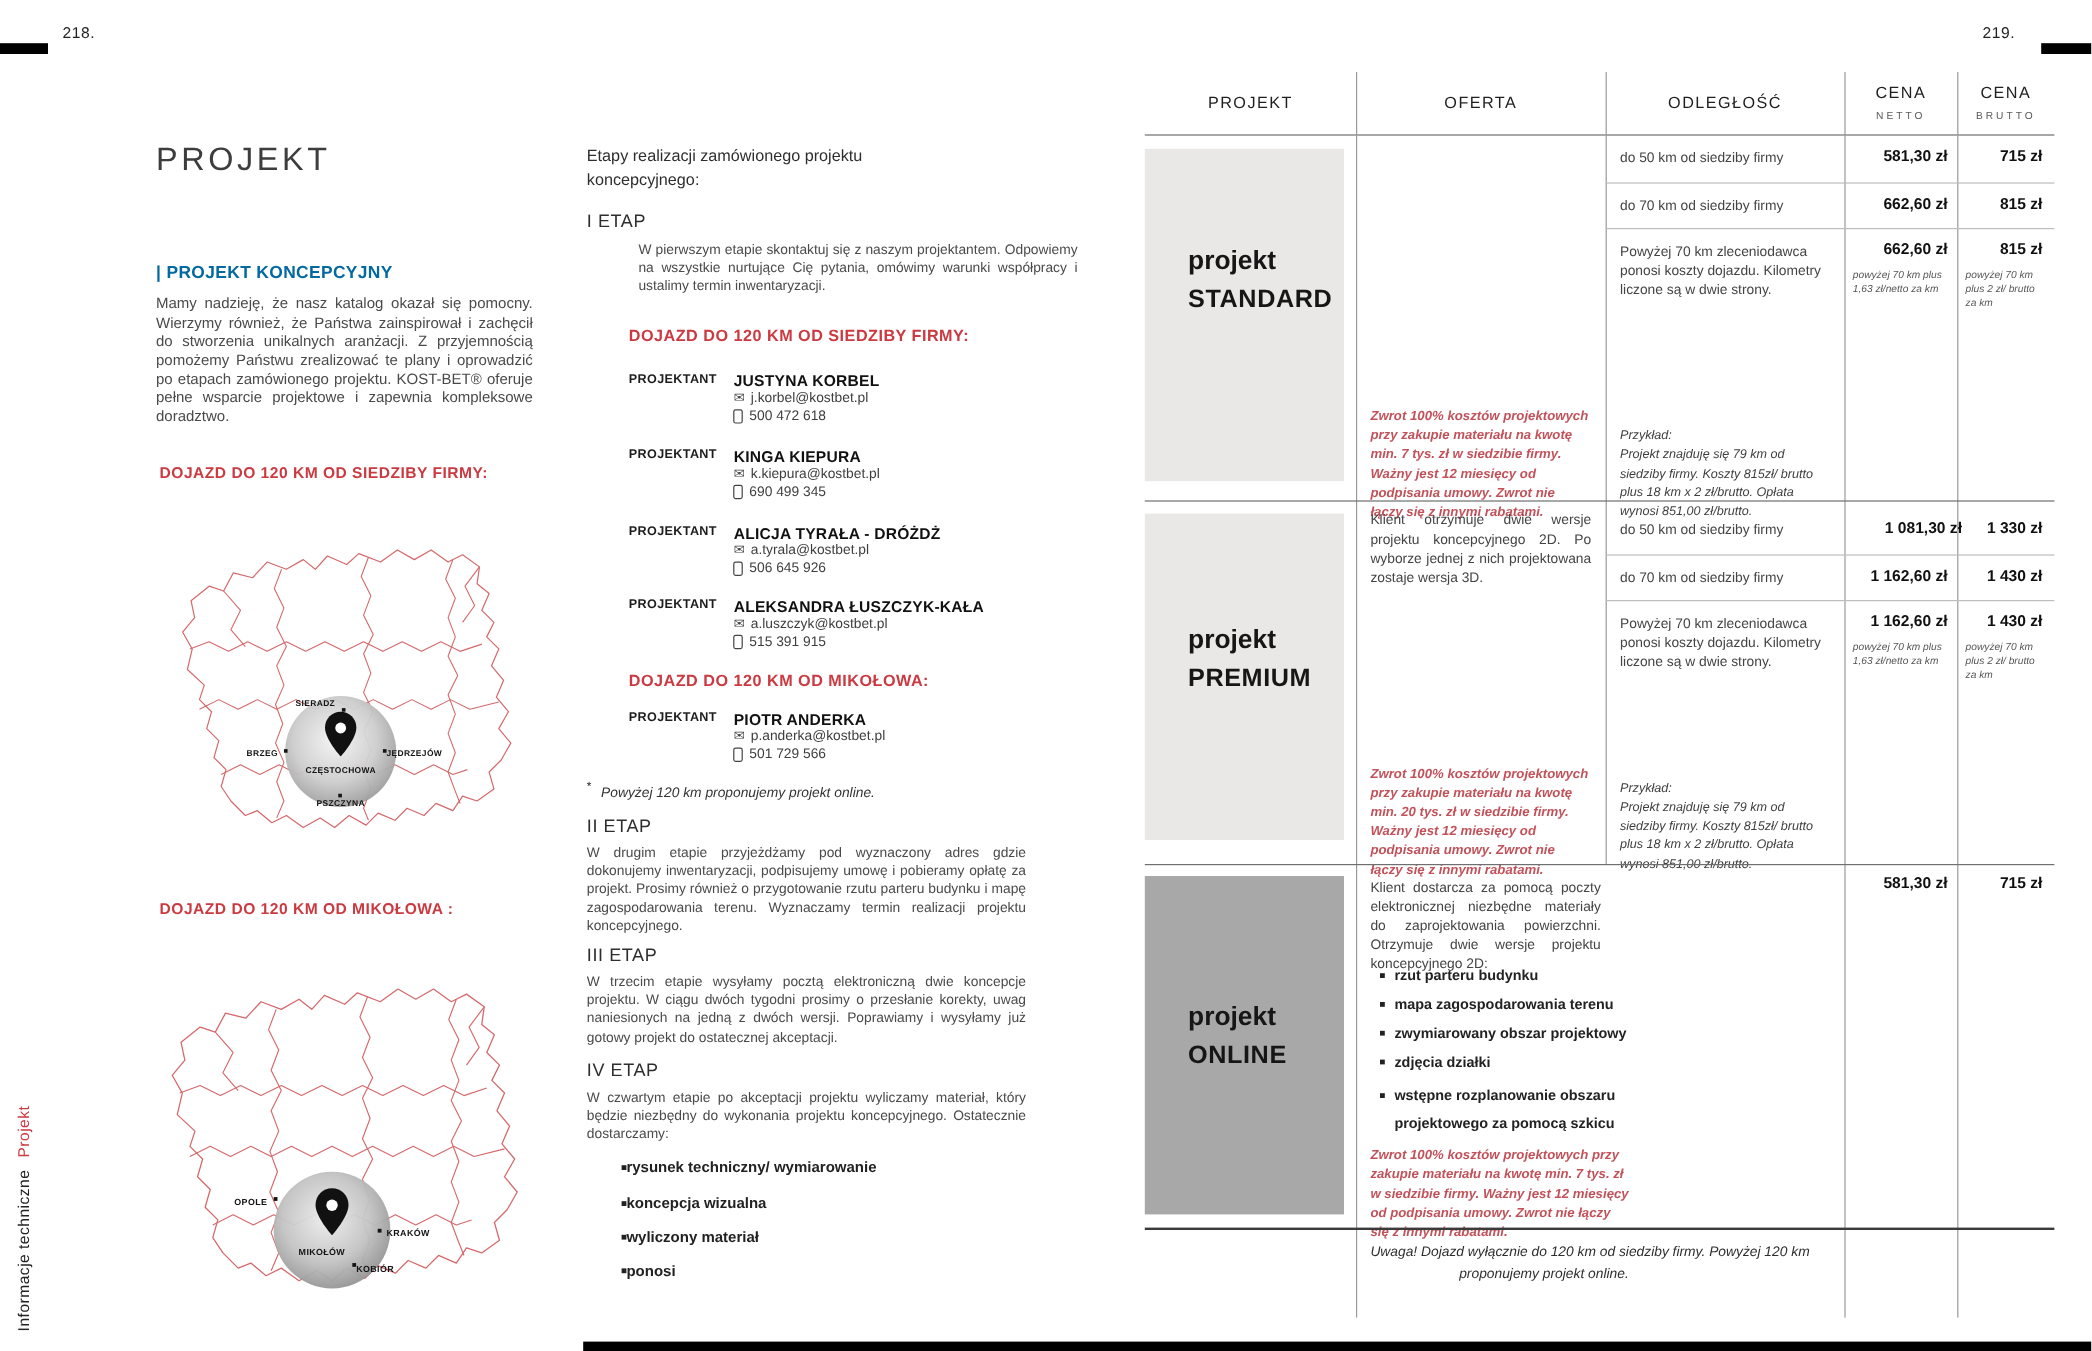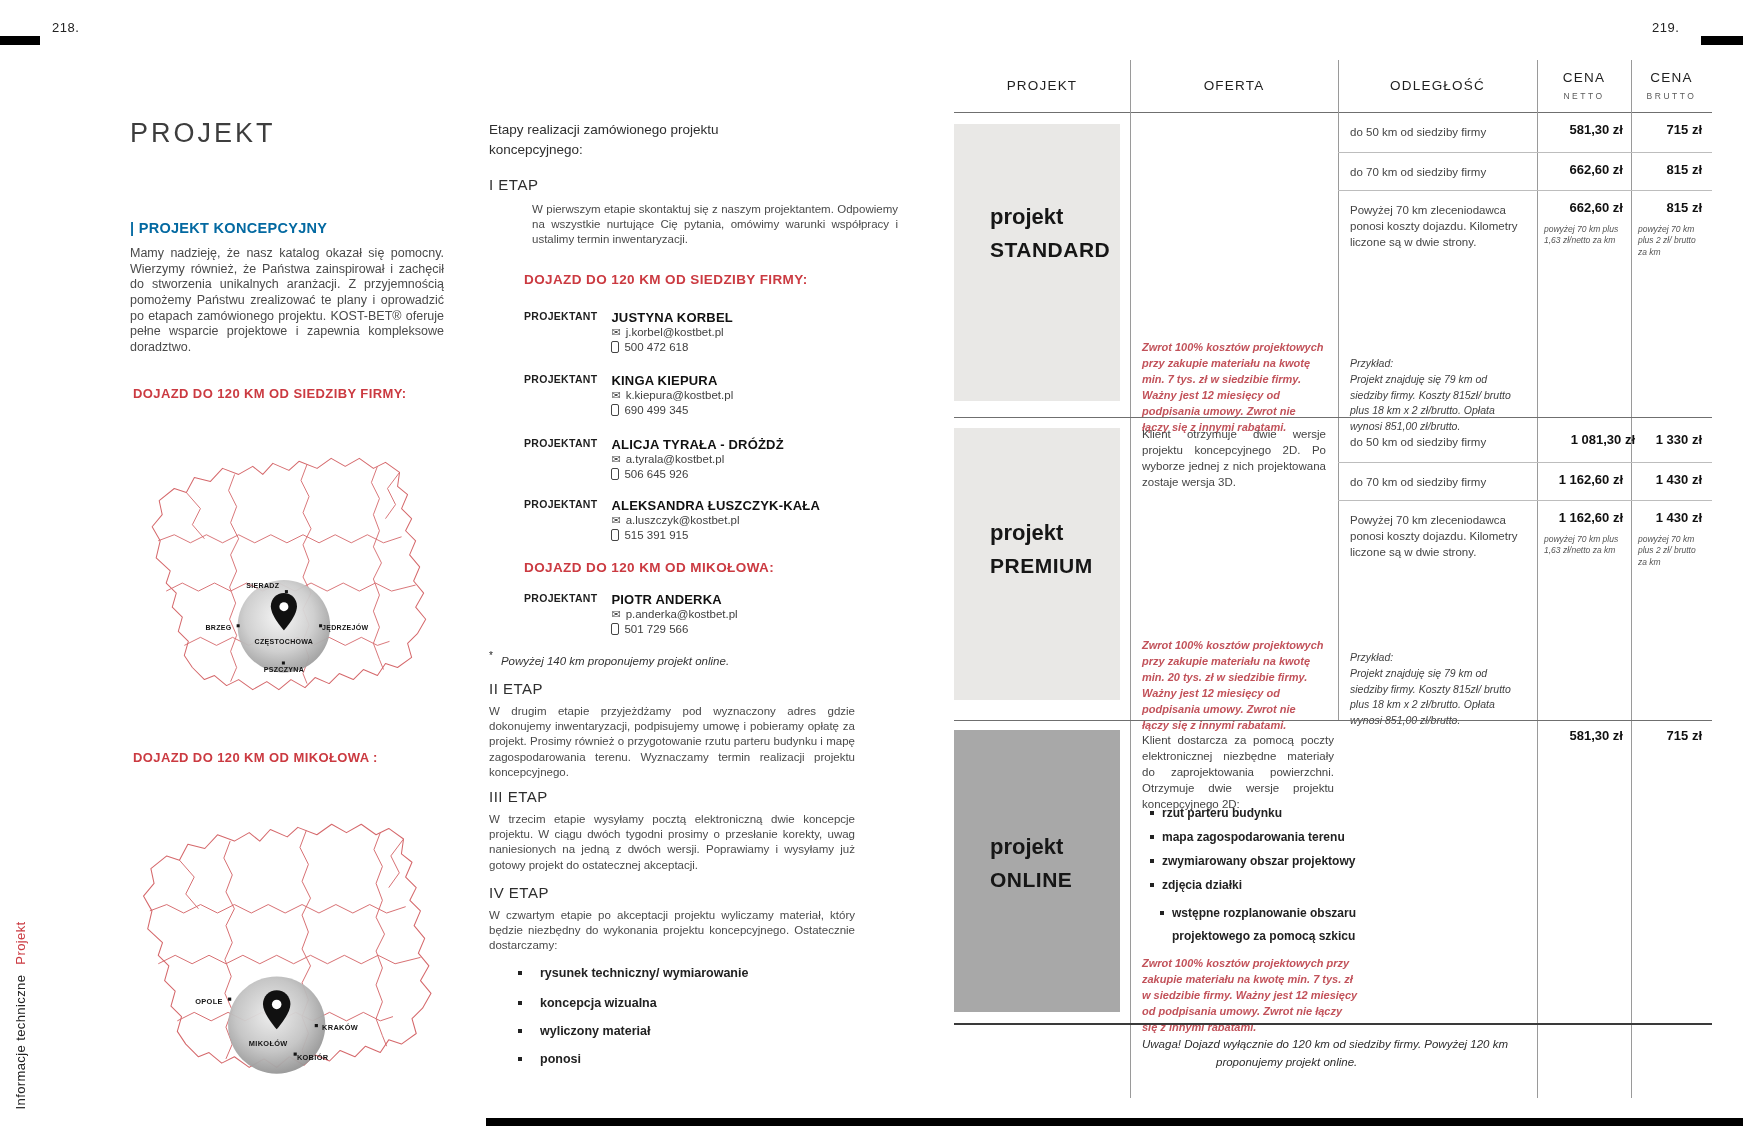--- a/index.html
+++ b/index.html
@@ -26,21 +26,21 @@
   .mid-par{font-size:11.5px;line-height:1.32;color:var(--body);}
   .stage-title{font-size:15px;color:#2e2e2e;letter-spacing:.5px;}
   .plabel{font-size:10.5px;font-weight:bold;color:#1d1d1d;letter-spacing:.3px;}
   .cname{font-size:13px;font-weight:bold;color:#111;letter-spacing:.2px;}
   .cdet{font-size:11.5px;color:#3e3e3e;line-height:13.5px;display:flex;align-items:center;gap:5px;}
   .env{font-size:11px;color:#444;line-height:1;}
   .phone-ic{display:inline-block;width:6px;height:10px;border:1.1px solid #444;border-radius:2px;}
   .contact{display:flex;gap:14px;}
   .contact .cinfo{display:flex;flex-direction:column;gap:1px;}
   .foot-note{font-size:11.5px;font-style:italic;color:#333;}
-  .deliv{display:flex;align-items:center;gap:18px;font-size:12.5px;font-weight:600;color:#222;}
+  .deliv{display:flex;align-items:center;gap:0;font-size:12.5px;font-weight:600;color:#222;}
   .sq{width:4px;height:4px;background:#222;display:inline-block;}
   .side-label{font-size:13px;color:#222;letter-spacing:.4px;transform:rotate(-90deg);transform-origin:center;width:240px;text-align:left;white-space:nowrap;}
   
   .vline{position:absolute;width:0;border-left:1px solid #9a9a9a;}
   .hline{position:absolute;height:0;border-top:1px solid #bdbdbd;}
   .hline-strong{position:absolute;height:0;border-top:1.5px solid #6f6f6f;}
   .hline-dark{position:absolute;height:0;border-top:2px solid #3a3a3a;}
   .th{font-size:13.5px;letter-spacing:1.2px;color:#1f1f1f;text-align:center;}
   .th-sub{font-size:8.5px;letter-spacing:2.5px;color:#5a5a5a;text-align:center;margin-top:6px;}
   .cell-txt{font-size:11.5px;line-height:1.4;color:#444;}
@@ -224,21 +224,21 @@
           <span>p.anderka@kostbet.pl</span>
         </div>
       <div class="cdet">
           <span class="phone-ic"></span>
           <span>501 729 566</span>
         </div>
     </div>
   </div>
 
   <div class="abs" style="left:489px;top:650px;">
-    <sup style="font-size:10px;margin-right:8px;">*</sup><span class="foot-note">Powyżej 140 km proponujemy projekt online.</span>
+    <sup style="font-size:10px;margin-right:8px;">*</sup><span class="foot-note">Powyżej 120 km proponujemy projekt online.</span>
   </div>
 
   <div class="abs stage-title" style="left:489px;top:680px;">II ETAP</div>
   <div class="abs mid-par j" style="left:489px;top:704px;width:366px;">W drugim etapie przyjeżdżamy pod wyznaczony adres gdzie dokonujemy inwentaryzacji, podpisujemy umowę i pobieramy opłatę za projekt. Prosimy również o przygotowanie rzutu parteru budynku i mapę zagospodarowania terenu. Wyznaczamy termin realizacji projektu koncepcyjnego.</div>
 
   <div class="abs stage-title" style="left:489px;top:788px;">III ETAP</div>
   <div class="abs mid-par j" style="left:489px;top:812px;width:366px;">W trzecim etapie wysyłamy pocztą elektroniczną dwie koncepcje projektu. W ciągu dwóch tygodni prosimy o przesłanie korekty, uwag naniesionych na jedną z dwóch wersji. Poprawiamy i wysyłamy już gotowy projekt do ostatecznej akceptacji.</div>
 
   <div class="abs stage-title" style="left:489px;top:884px;">IV ETAP</div>
   <div class="abs mid-par j" style="left:489px;top:908px;width:366px;">W czwartym etapie po akceptacji projektu wyliczamy materiał, który będzie niezbędny do wykonania projektu koncepcyjnego. Ostatecznie dostarczamy:</div>
@@ -355,21 +355,21 @@
         <span>mapa zagospodarowania terenu</span>
       </div>
     <div class="bullet-row" style="left:196px;top:794px;width:280px;">
         <span class="bullet-sq"></span>
         <span>zwymiarowany obszar projektowy</span>
       </div>
     <div class="bullet-row" style="left:196px;top:818px;width:280px;">
         <span class="bullet-sq"></span>
         <span>zdjęcia działki</span>
       </div>
-    <div class="bullet-row" style="left:206px;top:842px;width:268px;line-height:1.9;">
+    <div class="bullet-row" style="left:196px;top:842px;width:268px;line-height:1.9;">
         <span class="bullet-sq" style="margin-top:9px;"></span>
         <span>wstępne rozplanowanie obszaru projektowego za pomocą szkicu</span>
       </div>
 
     <div class="abs price" style="left:583px;top:668px;width:86px;">581,30 zł</div>
     <div class="abs price" style="left:677px;top:668px;width:71px;">715 zł</div>
 
     <div class="abs refund" style="left:188px;top:896px;width:218px;">Zwrot 100% kosztów projektowych przy zakupie materiału na kwotę min. 7 tys. zł w siedzibie firmy. Ważny jest 12 miesięcy od podpisania umowy. Zwrot nie łączy się z innymi rabatami.</div>
 
     <div class="hline-dark" style="left:0;top:963px;width:758px;"></div>

